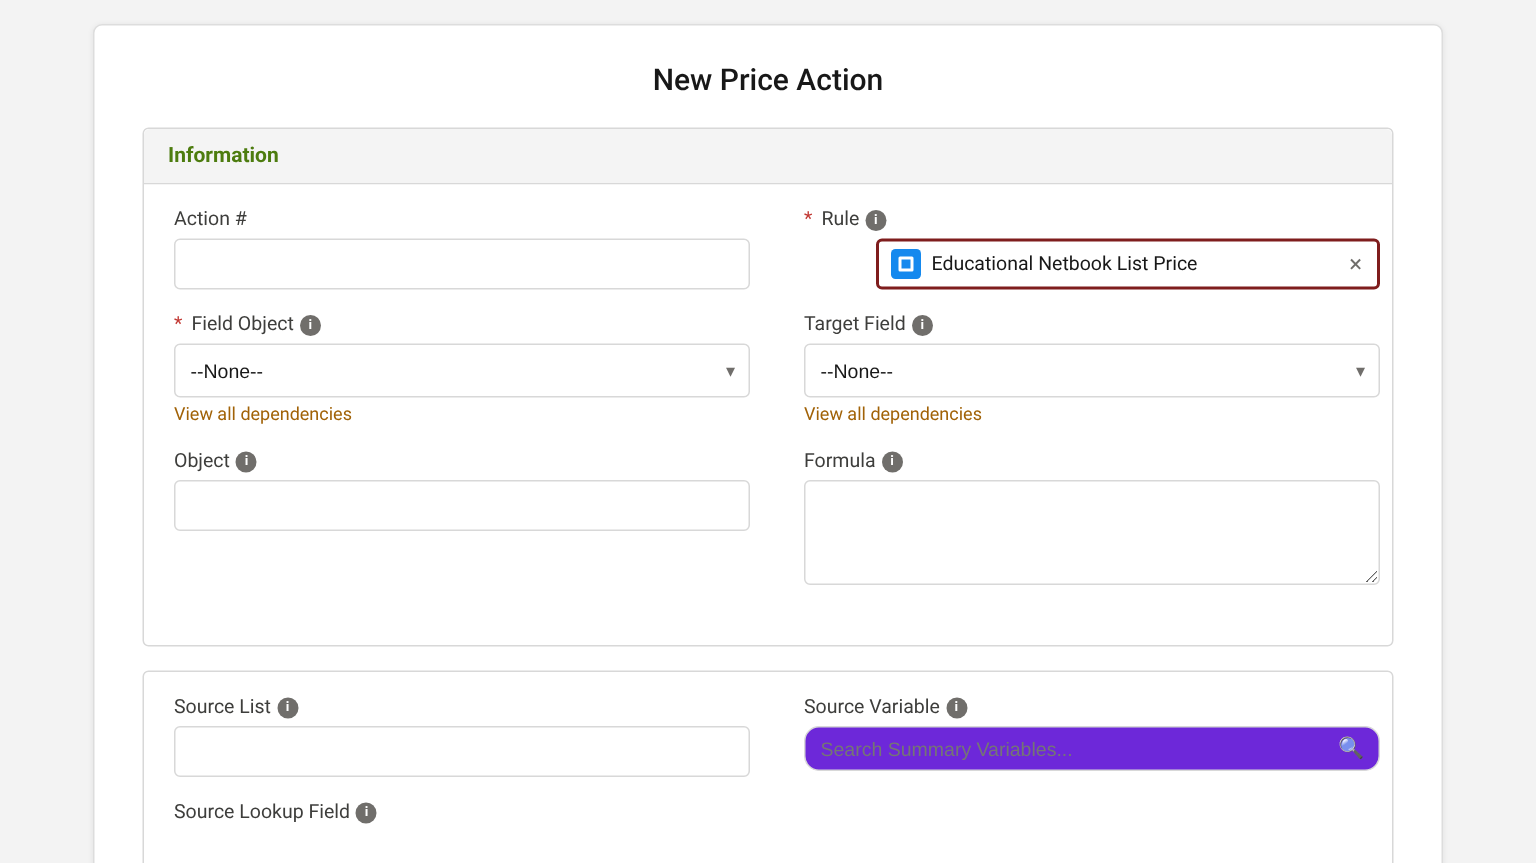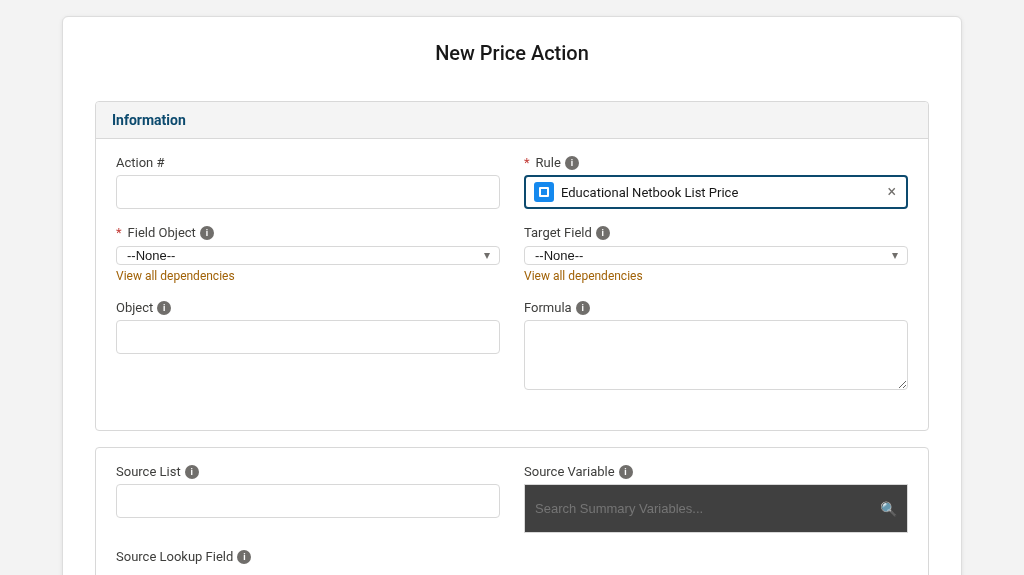--- a/index.html
+++ b/index.html
@@ -19,43 +19,43 @@
       width: 900px;
       max-width: 100%;
       padding: 24px 32px 0 32px;
       box-shadow: 0 1px 4px rgba(0,0,0,0.08);
     }
     .page-title {
       text-align: center;
       font-size: 20px;
       font-weight: 500;
       color: #181818;
-      margin-bottom: 36px;
+      margin-bottom: 20px;
     }
     .section {
       border: 1px solid #d8d8d8;
       border-radius: 4px;
       margin-bottom: 16px;
       background: #fff;
     }
     .section-header {
       background: #f4f4f4;
       border-bottom: 1px solid #d8d8d8;
       padding: 10px 16px;
       font-size: 14px;
       font-weight: 700;
-      color: #0c4a6e;
+      color: #4d7c0f;
       border-radius: 4px 4px 0 0;
     }
     .section-body {
       padding: 16px 20px 20px 20px;
     }
     .form-row {
       display: flex;
-      gap: 24px;
+      gap: 36px;
       margin-bottom: 16px;
     }
     .form-col {
       flex: 1;
     }
     .form-col.half {
       flex: 0 0 calc(50% - 12px);
     }
     .field-label {
       font-size: 13px;
@@ -103,21 +103,21 @@
       color: #181818;
       background: #fff;
       outline: none;
       resize: vertical;
     }
     .form-select-wrapper {
       position: relative;
     }
     .form-select {
       width: 100%;
-      height: 19px;
+      height: 36px;
       border: 1px solid #d8d8d8;
       border-radius: 4px;
       padding: 0 30px 0 10px;
       font-size: 13px;
       color: #181818;
       background: #fff;
       appearance: none;
       outline: none;
       cursor: pointer;
     }
@@ -135,25 +135,26 @@
       color: #a16207;
       text-decoration: none;
       margin-top: 4px;
       display: inline-block;
       cursor: pointer;
     }
     .rule-input-wrapper {
       position: relative;
       display: flex;
       align-items: center;
-      border: 2px solid #0c4a6e;
+      border: 2px solid #7f1d1d;
       border-radius: 4px;
       padding: 0 8px;
       height: 34px;
       background: #fff;
+      margin-left: 48px;
     }
     .rule-icon {
       width: 20px;
       height: 20px;
       border-radius: 3px;
       background: #1589ee;
       display: flex;
       align-items: center;
       justify-content: center;
       margin-right: 7px;
@@ -175,27 +176,27 @@
       font-size: 16px;
       cursor: pointer;
       line-height: 1;
       padding: 0 2px;
     }
     .source-variable-wrapper {
       position: relative;
     }
     .source-variable-input {
       width: 100%;
-      height: 49px;
-      border: 1px solid #d8d8d8;
-      border-radius: 0;
+      height: 30px;
+      border: 1px solid #d8d8d8;
+      border-radius: 10px;
       padding: 0 32px 0 10px;
       font-size: 13px;
       color: #aaa;
-      background: #404040;
+      background: #6d28d9;
       outline: none;
     }
     .search-icon-right {
       position: absolute;
       right: 10px;
       top: 50%;
       transform: translateY(-50%);
       color: #706e6b;
       font-size: 14px;
       pointer-events: none;

